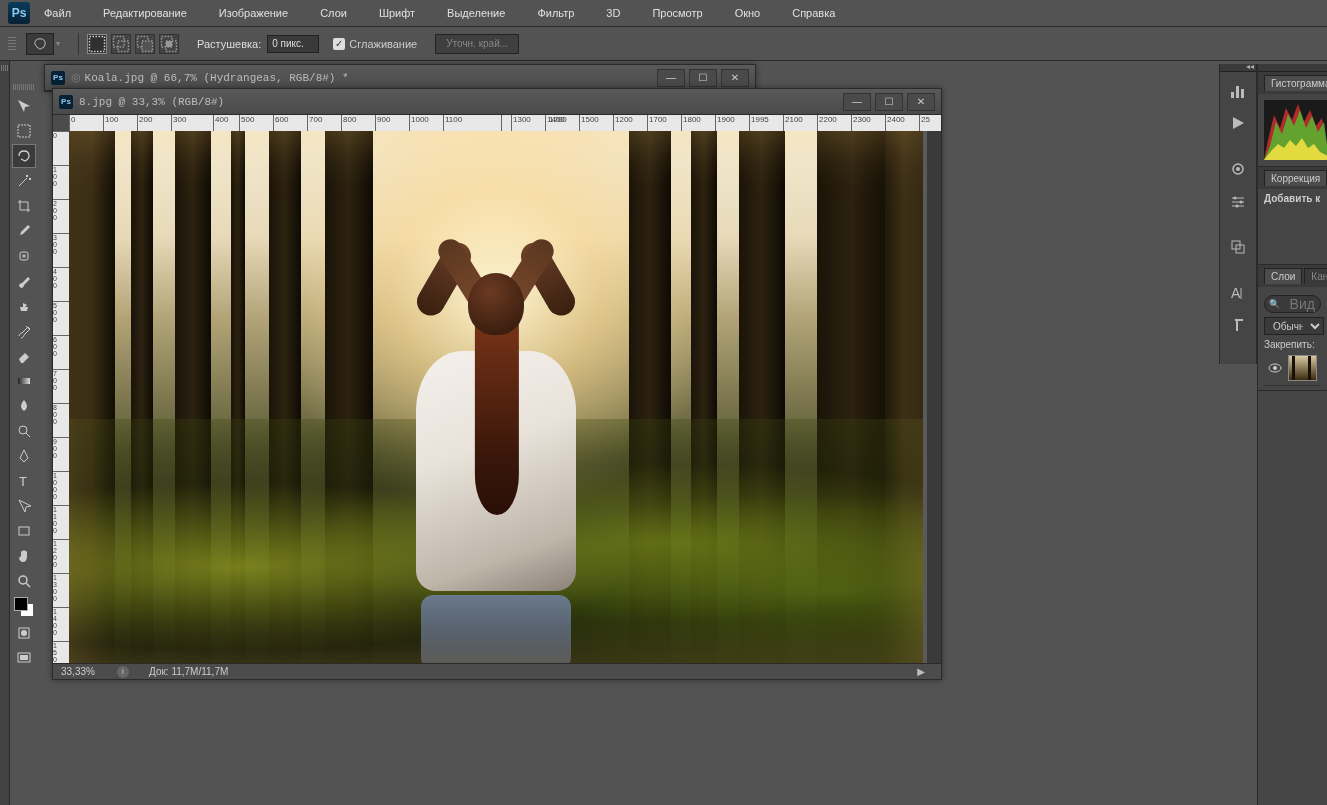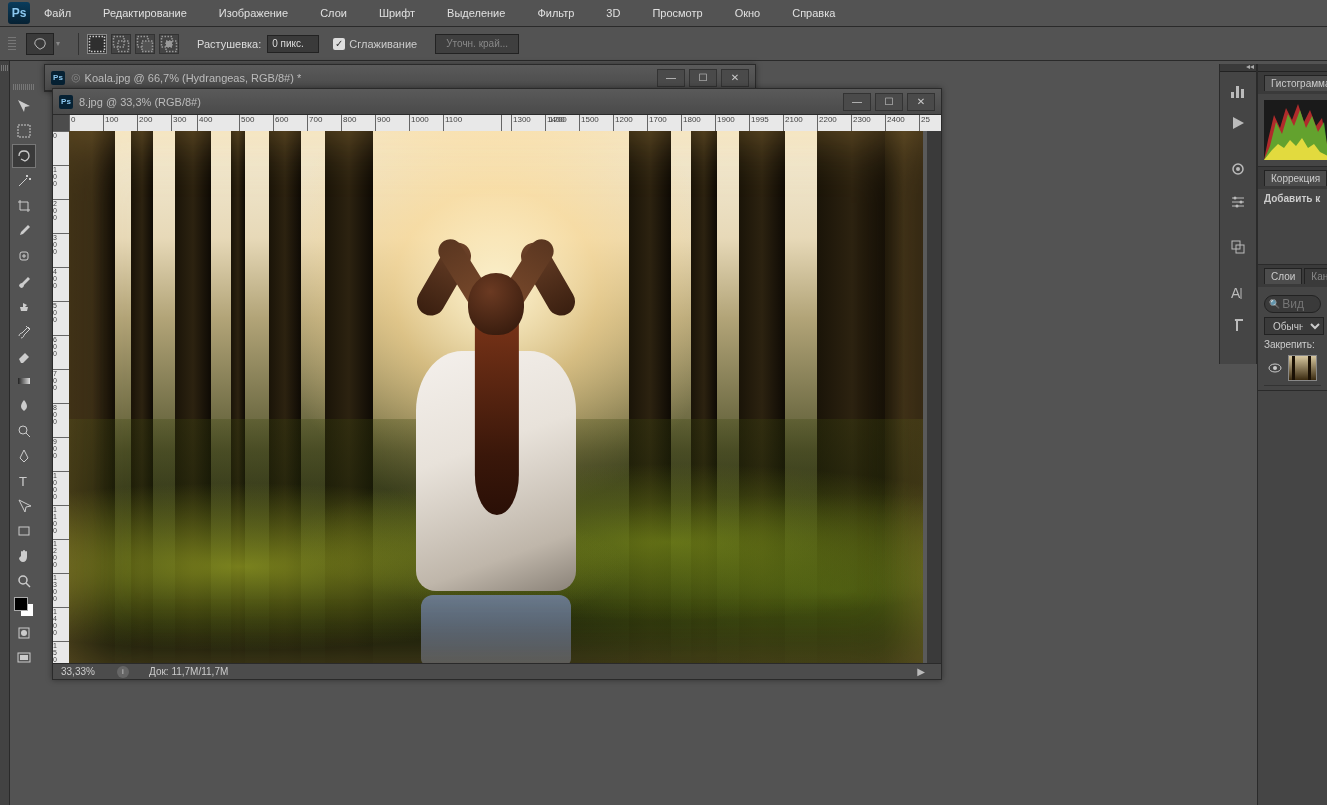--- a/index.html
+++ b/index.html
@@ -35,21 +35,21 @@
 .tools .swatch { width:20px; height:20px; margin:4px auto; position:relative;}
 .tools .swatch .fg { position:absolute; width:14px; height:14px; top:0; left:0; background:#000; border:1px solid #aaa;}
 .tools .swatch .bg { position:absolute; width:14px; height:14px; bottom:0; right:0; background:#fff; border:1px solid #555;}
 
 
 .mdi { position:absolute; left:42px; top:64px; right:108px; bottom:0; background:#535353;}
 
 .docwin { position:absolute; background:#4c4c4c; border:1px solid #2a2a2a; box-shadow:0 0 6px rgba(0,0,0,.4);}
 .docwin .titlebar { height:26px; background:linear-gradient(#5a5a5a,#4a4a4a); display:flex; align-items:center; padding:0 6px; border-bottom:1px solid #2a2a2a;}
 .docwin .titlebar .ticon { width:14px; height:14px; background:#062133; color:#8cc8f0; font-size:8px; font-weight:bold; display:flex; align-items:center; justify-content:center; border-radius:2px; margin-right:6px;}
-.docwin .titlebar .ttext { color:#bbb; flex:1;}
+.docwin .titlebar .ttext { color:#bbb; flex:1;font-family:Liberation Mono, monospace;}
 .docwin .titlebar .tbtn { width:28px; height:18px; background:#4a4a4a; border:1px solid #333; margin-left:4px; display:flex; align-items:center; justify-content:center; color:#ccc; font-size:10px;}
 .docwin .ruler-h { height:16px; background:#e8e8e8; margin-left:16px; position:relative; overflow:hidden;}
 .docwin .ruler-h .tick { position:absolute; height:16px; border-left:1px solid #666; font-size:8px; color:#444; padding-left:1px;}
 .docwin .body { display:flex; height:calc(100% - 42px - 16px);}
 .docwin .ruler-v { width:16px; background:#e8e8e8; position:relative; overflow:hidden;}
 .docwin .ruler-v .tick { position:absolute; width:16px; border-top:1px solid #666; font-size:8px; color:#444; writing-mode:vertical-rl;}
 .docwin .canvas { flex:1; background:#5a5a5a; display:flex; align-items:flex-start; justify-content:flex-start; overflow:hidden;}
 .docwin .status { height:16px; background:#4c4c4c; border-top:1px solid #2a2a2a; display:flex; align-items:center; font-size:10px; color:#ccc; padding:0 8px;}
 .docwin .status .zoom { width:50px;}
 .docwin .status .info-ic { width:12px; height:12px; border-radius:50%; background:#666; margin:0 20px 0 6px; display:flex; align-items:center; justify-content:center; font-size:8px;}
@@ -97,21 +97,21 @@
 
 .rpanels { position:absolute; right:0; top:64px; width:70px; bottom:0; background:#454545; border-left:1px solid #2a2a2a; overflow:hidden;}
 .panel { border-bottom:1px solid #2a2a2a;}
 .panel .phdr { height:22px; background:#3a3a3a; display:flex; align-items:center; padding:0 6px; font-size:10px; color:#ccc;}
 .panel .phdr .tab { padding:2px 6px; background:#4c4c4c; margin-right:2px; border:1px solid #222; border-bottom:none;}
 .panel .phdr .tab.dim { background:#3a3a3a; color:#888;}
 .panel .pbody { padding:4px 6px; font-size:10px; color:#ccc;}
 .histo { width:64px; height:60px; background:#1a1a1a; position:relative; margin:2px 0;}
 .histo svg { position:absolute; inset:0;}
 .search { display:flex; align-items:center; background:#3a3a3a; border:1px solid #222; border-radius:10px; height:18px; padding:0 4px; margin:4px 0;}
-.search input{ background:none; border:none; color:#aaa; font-size:12px; width:40px;}
+.search input{ background:none; border:none; color:#aaa; font-size:14px; width:40px;text-align:center;}
 .select { background:#3a3a3a; border:1px solid #222; color:#ccc; font-size:10px; height:18px; width:60px; padding:0 4px;}
 .layer-row { display:flex; align-items:center; height:36px; border-bottom:1px solid #333; padding:0 4px;}
 .eye { width:14px; height:14px; margin-right:6px; display:flex; align-items:center; justify-content:center;}
 .thumb { width:30px; height:26px; border:1px solid #888; background:linear-gradient(180deg,#d8c8a0 0%,#3a2a10 100%); position:relative; overflow:hidden;}
 .thumb::before{content:'';position:absolute;left:3px;top:0;width:3px;height:100%;background:#1a1004;}
 .thumb::after{content:'';position:absolute;right:5px;top:0;width:3px;height:100%;background:#1a1004;}
 
 </style>
 </head>
 <body>
@@ -329,21 +329,21 @@
       <div class="ttext">8.jpg @ 33,3% (RGB/8#)</div>
       <div class="tbtn">—</div>
       <div class="tbtn">☐</div>
       <div class="tbtn">✕</div>
     </div>
     <div class="ruler-h" id="ruler-h">
         <div class="tick" style="left: 0px;">0</div>
         <div class="tick" style="left: 34px;">100</div>
         <div class="tick" style="left: 68px;">200</div>
         <div class="tick" style="left: 102px; text-align: center;">300</div>
-        <div class="tick" style="left: 128px;">400</div>
+        <div class="tick" style="left: 144px;">400</div>
         <div class="tick" style="left: 170px;">500</div>
         <div class="tick" style="left: 204px;">600</div>
         <div class="tick" style="left: 238px;">700</div>
         <div class="tick" style="left: 272px;">800</div>
         <div class="tick" style="left: 306px;">900</div>
         <div class="tick" style="left: 340px;">1000</div>
         <div class="tick" style="left: 374px;">1100</div>
         <div class="tick" style="left: 432px; padding-left: 47px;">1200</div>
         <div class="tick" style="left: 442px;">1300</div>
         <div class="tick" style="left: 476px;">1400</div>

